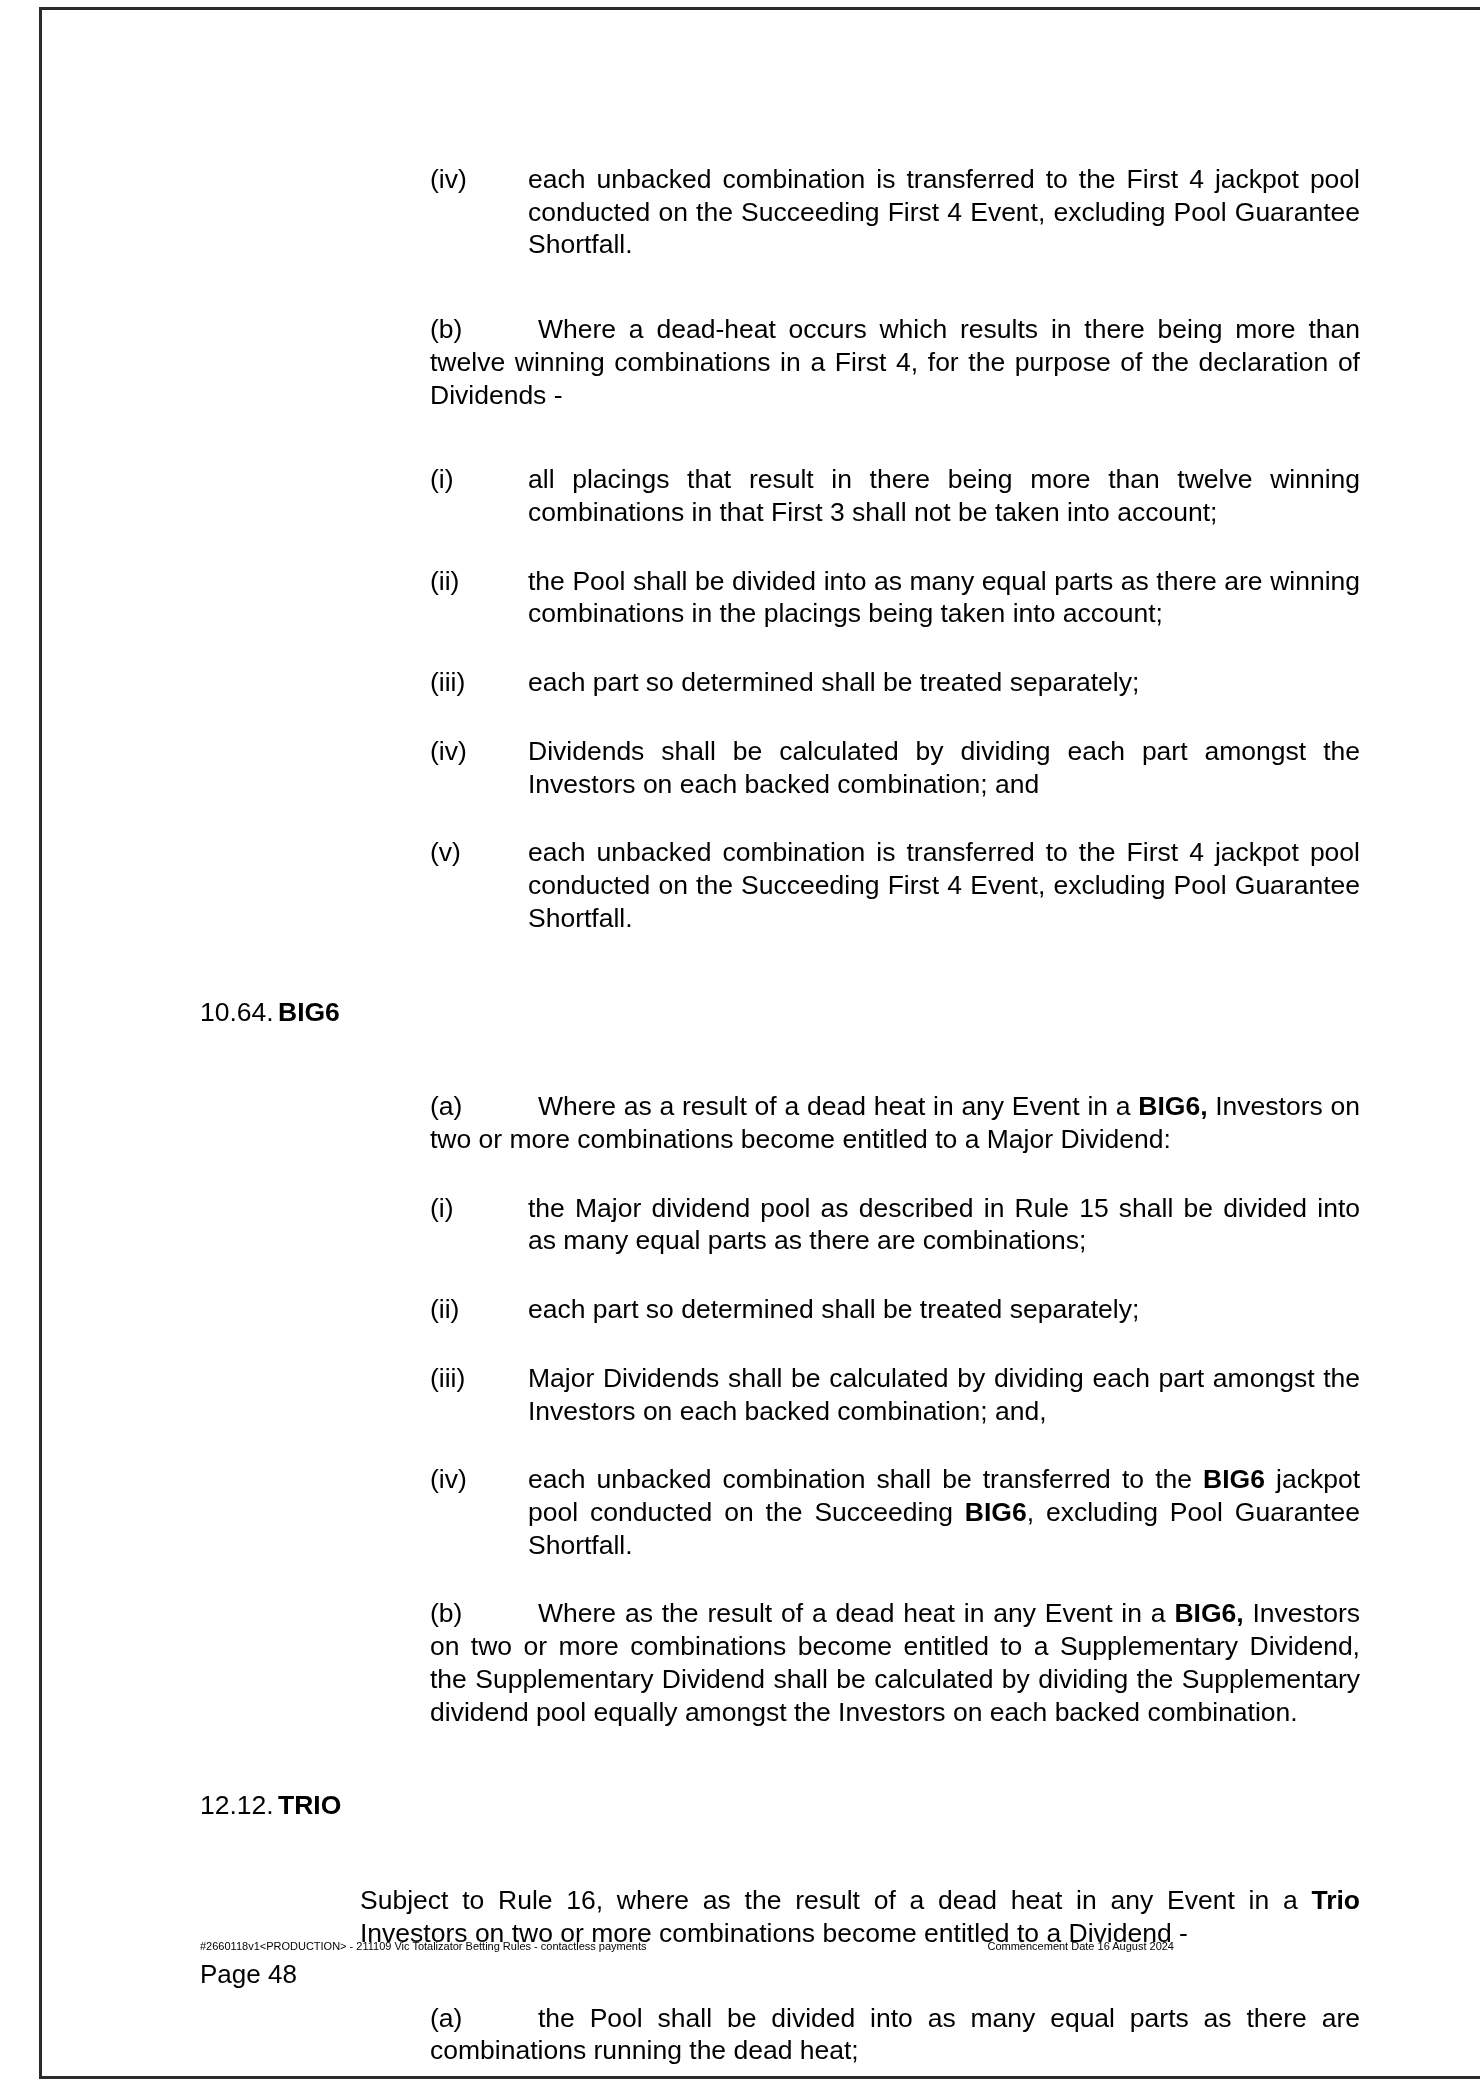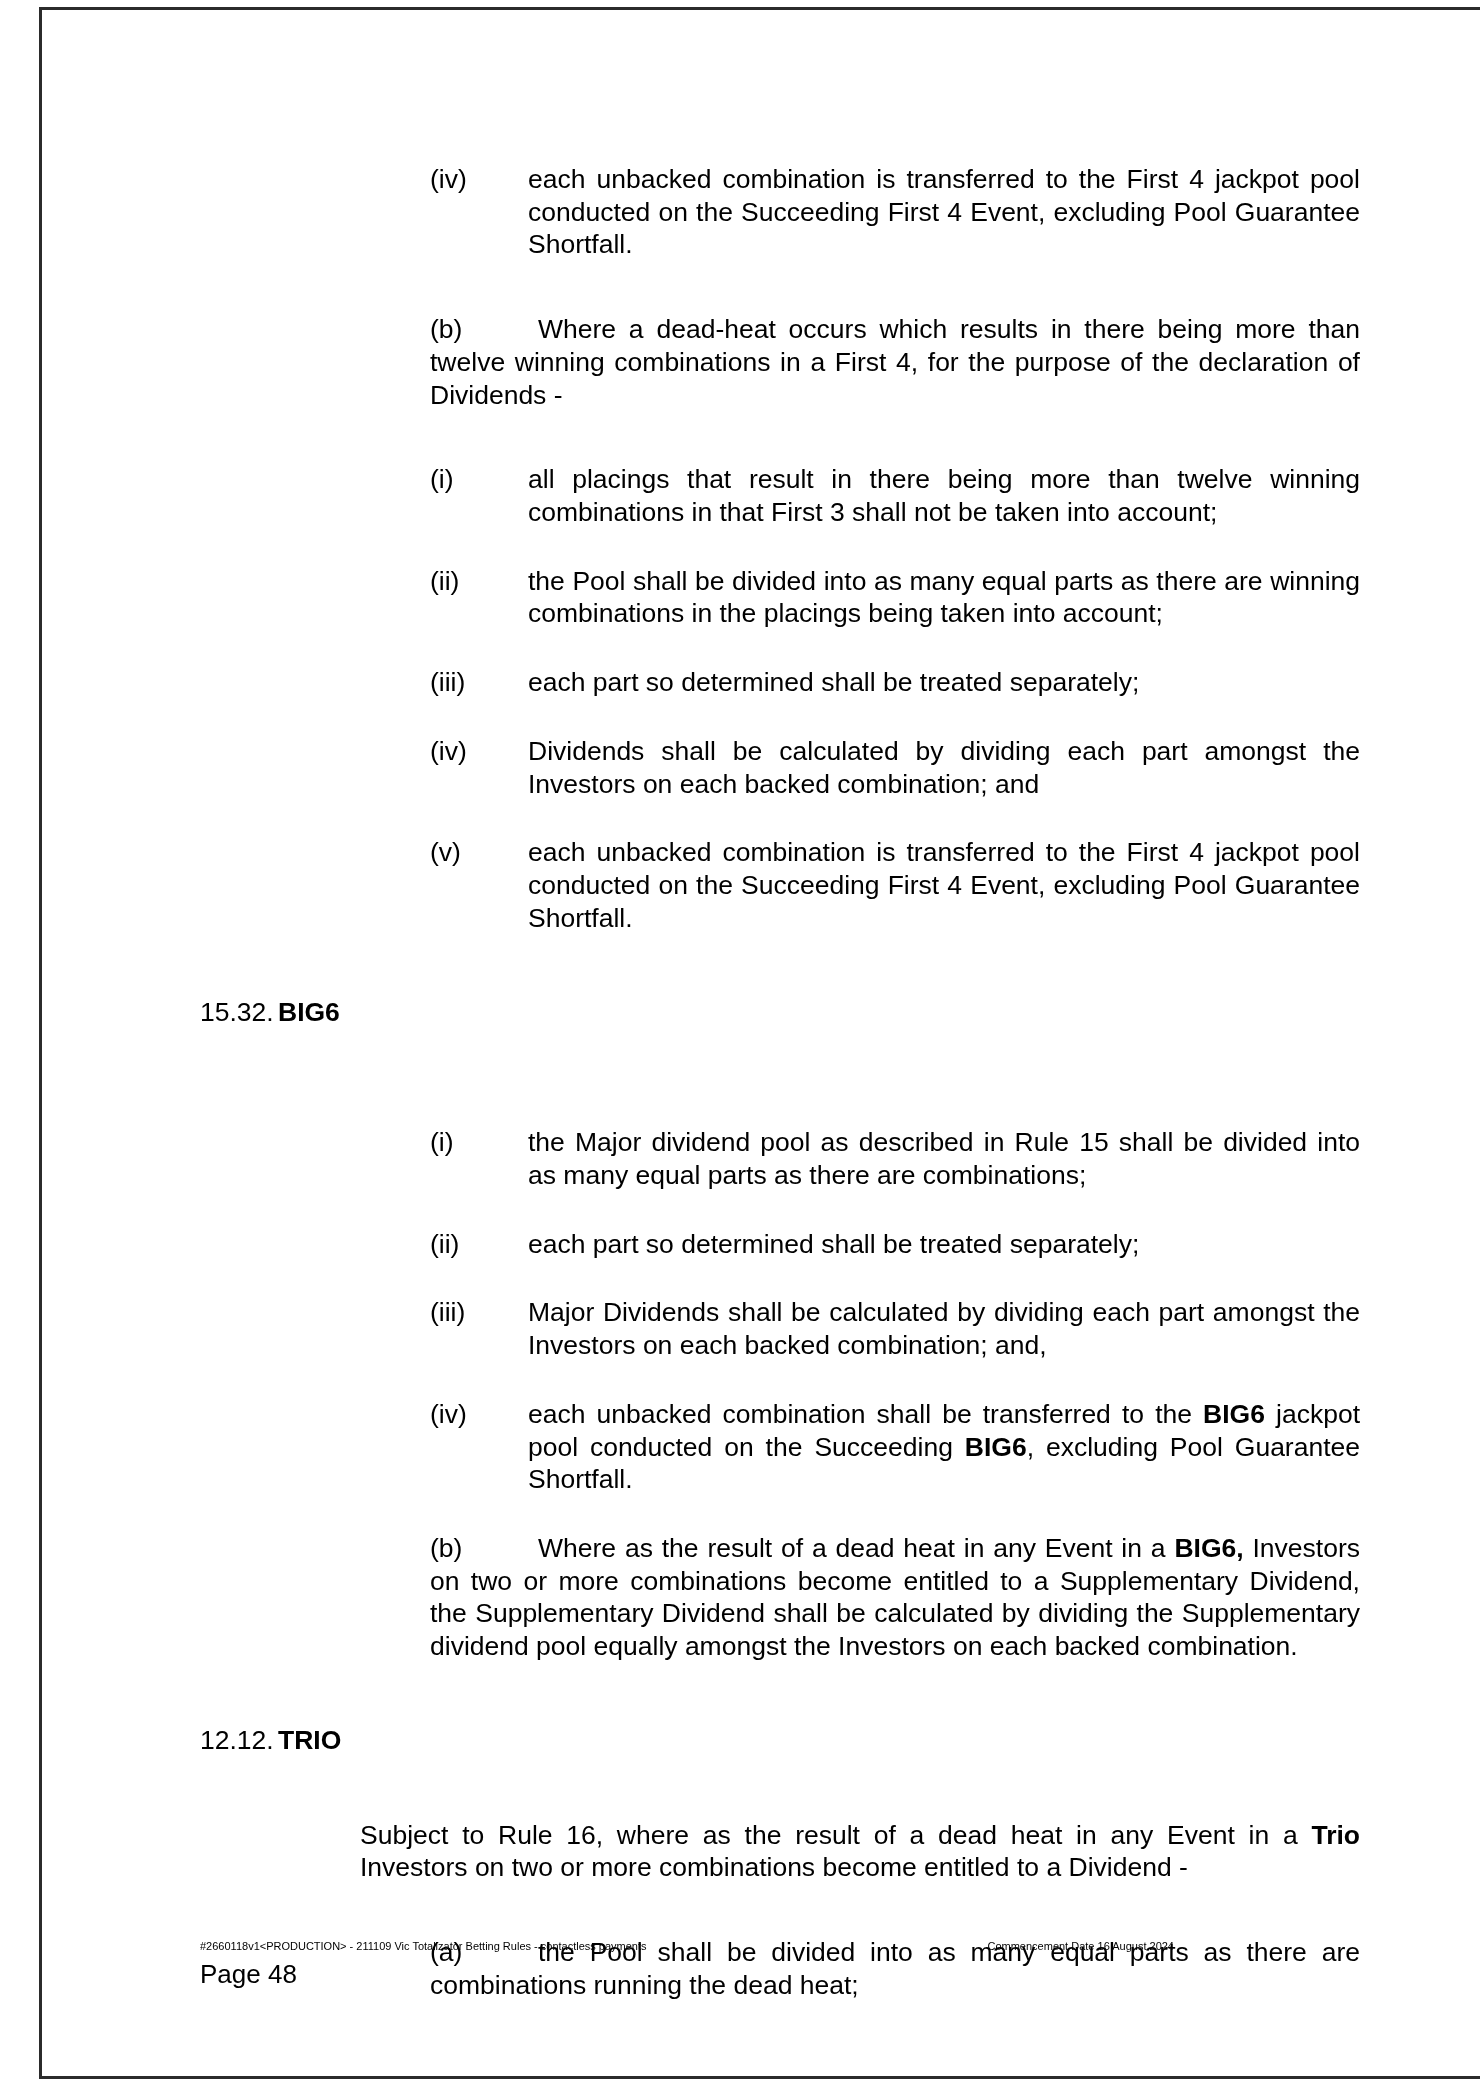--- a/index.html
+++ b/index.html
@@ -201,26 +201,29 @@
       <div class="gap-md"></div>
 
       <div class="listrow">
         <span class="marker">(v)</span>
         <span class="itemtext">each unbacked combination is transferred to the First 4 jackpot pool conducted on the Succeeding First 4 Event, excluding Pool Guarantee Shortfall.</span>
       </div>
 
       <div class="gap-xl"></div>
 
       <div class="heading">
-        <span class="num">15.32.</span>
+        <span class="num">10.64.</span>
         <span class="htext">BIG6</span>
       </div>
 
       <div class="gap-xl"></div>
 
+      <div class="para block-indent">
+        <span class="lead">(a)</span><span>Where as a result of a dead heat in any Event in a </span><b>BIG6,</b><span> Investors on two or more combinations become entitled to a Major Dividend:</span>
+      </div>
 
       <div class="gap-md"></div>
 
       <div class="listrow">
         <span class="marker">(i)</span>
         <span class="itemtext">the Major dividend pool as described in Rule 15 shall be divided into as many equal parts as there are combinations;</span>
       </div>
 
       <div class="gap-md"></div>
 

